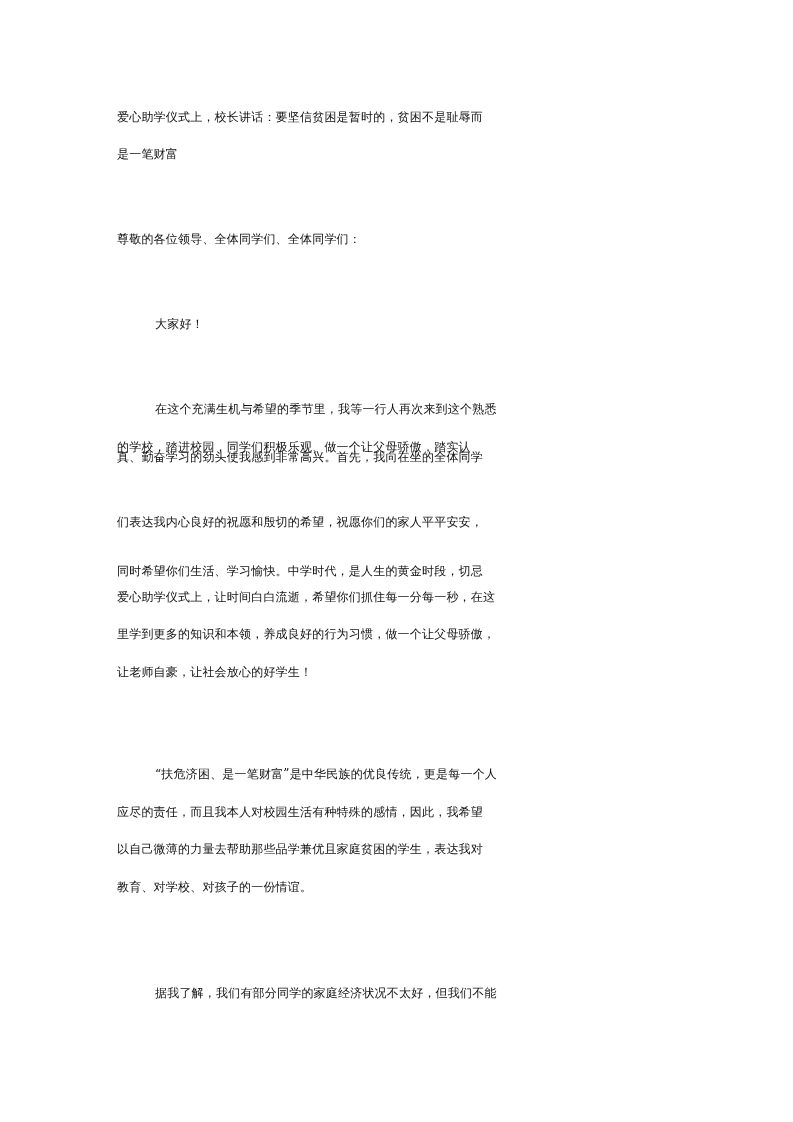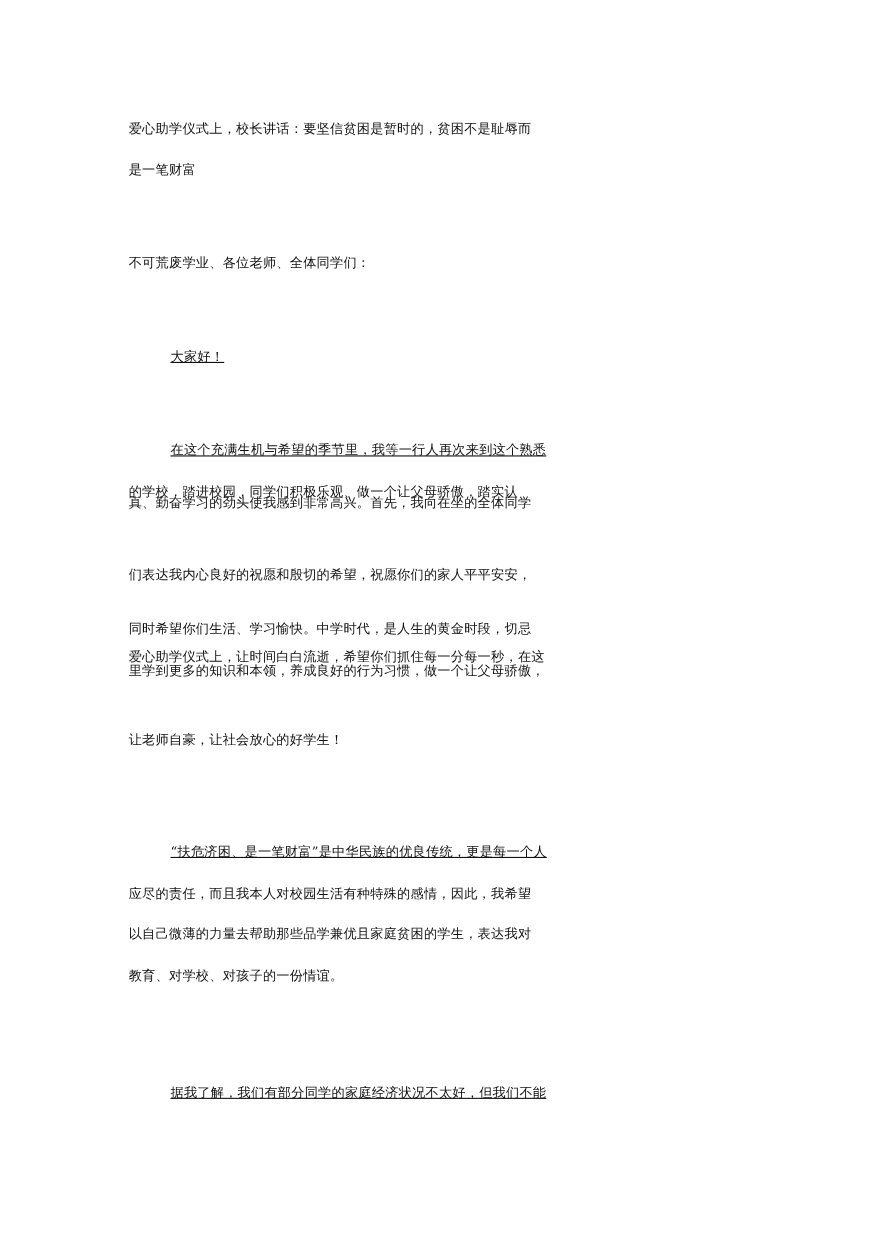--- a/index.html
+++ b/index.html
@@ -22,40 +22,40 @@
       width: 560px;
     }
     .line {
       position: absolute;
       left: 0;
       white-space: nowrap;
       font-size: 12px;
       line-height: 20px;
       letter-spacing: 0.2px;
     }
-    .indent { left: 38px; text-decoration: underline; }
+    .indent { left: 38px; }
   </style>
 </head>
 <body>
 
 <div class="page">
   <div class="line" style="top:107px">爱心助学仪式上，校长讲话：要坚信贫困是暂时的，贫困不是耻辱而</div>
   <div class="line" style="top:144px">是一笔财富</div>
 
-  <div class="line" style="top:229px">不可荒废学业、各位老师、全体同学们：</div>
+  <div class="line" style="top:229px">尊敬的各位领导、全体同学们、全体同学们：</div>
 
   <div class="line indent" style="top:314px">大家好！</div>
 
   <div class="line indent" style="top:399px">在这个充满生机与希望的季节里，我等一行人再次来到这个熟悉</div>
   <div class="line" style="top:437px">的学校，踏进校园，同学们积极乐观、做一个让父母骄傲，踏实认</div>
   <div class="line" style="top:447px">真、勤奋学习的劲头使我感到非常高兴。首先，我向在坐的全体同学</div>
   <div class="line" style="top:512px">们表达我内心良好的祝愿和殷切的希望，祝愿你们的家人平平安安，</div>
   <div class="line" style="top:561px">同时希望你们生活、学习愉快。中学时代，是人生的黄金时段，切忌</div>
   <div class="line" style="top:587px">爱心助学仪式上，让时间白白流逝，希望你们抓住每一分每一秒，在这</div>
-  <div class="line" style="top:600px">里学到更多的知识和本领，养成良好的行为习惯，做一个让父母骄傲，</div>
+  <div class="line" style="top:624px">里学到更多的知识和本领，养成良好的行为习惯，做一个让父母骄傲，</div>
   <div class="line" style="top:662px">让老师自豪，让社会放心的好学生！</div>
 
   <div class="line indent" style="top:764px">“扶危济困、是一笔财富”是中华民族的优良传统，更是每一个人</div>
   <div class="line" style="top:802px">应尽的责任，而且我本人对校园生活有种特殊的感情，因此，我希望</div>
   <div class="line" style="top:839px">以自己微薄的力量去帮助那些品学兼优且家庭贫困的学生，表达我对</div>
   <div class="line" style="top:877px">教育、对学校、对孩子的一份情谊。</div>
 
   <div class="line indent" style="top:983px">据我了解，我们有部分同学的家庭经济状况不太好，但我们不能</div>
 </div>
 

